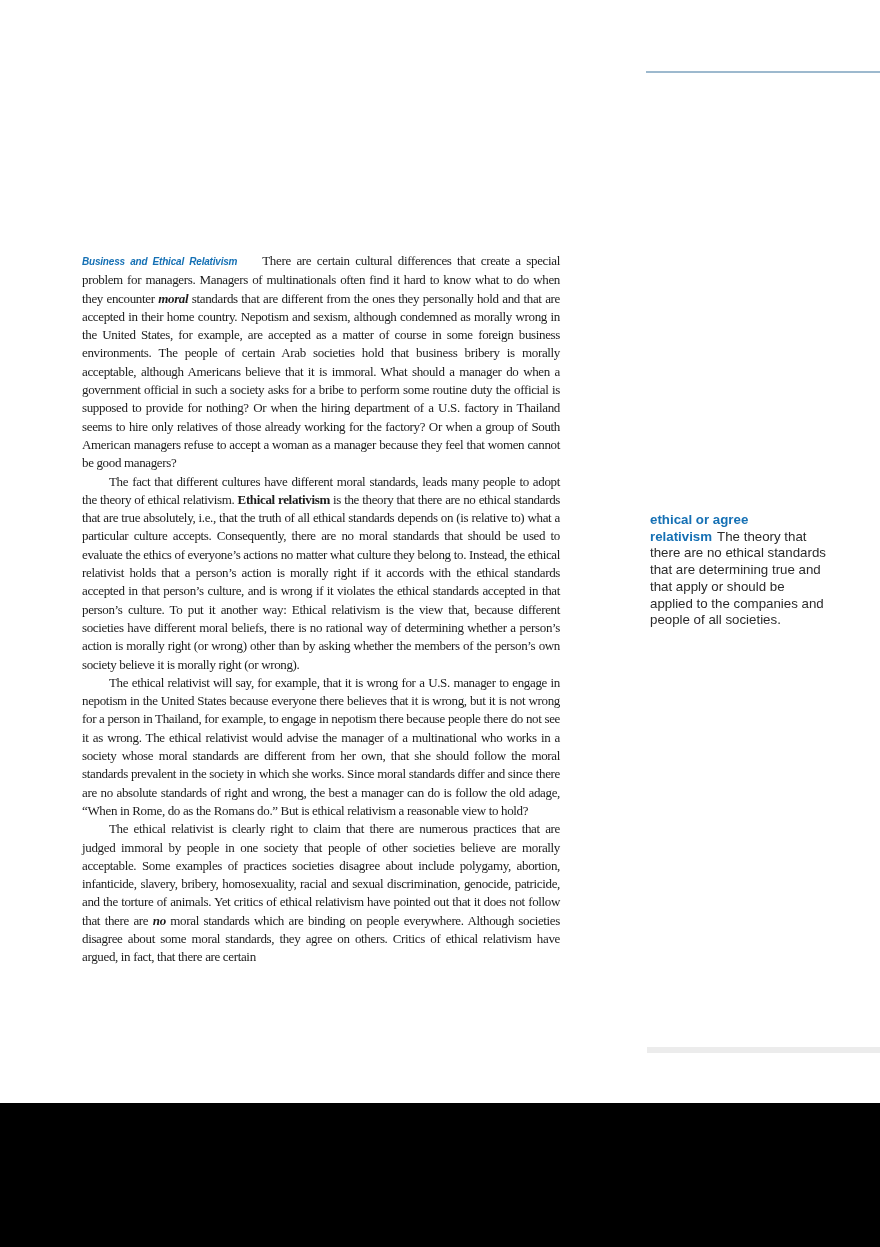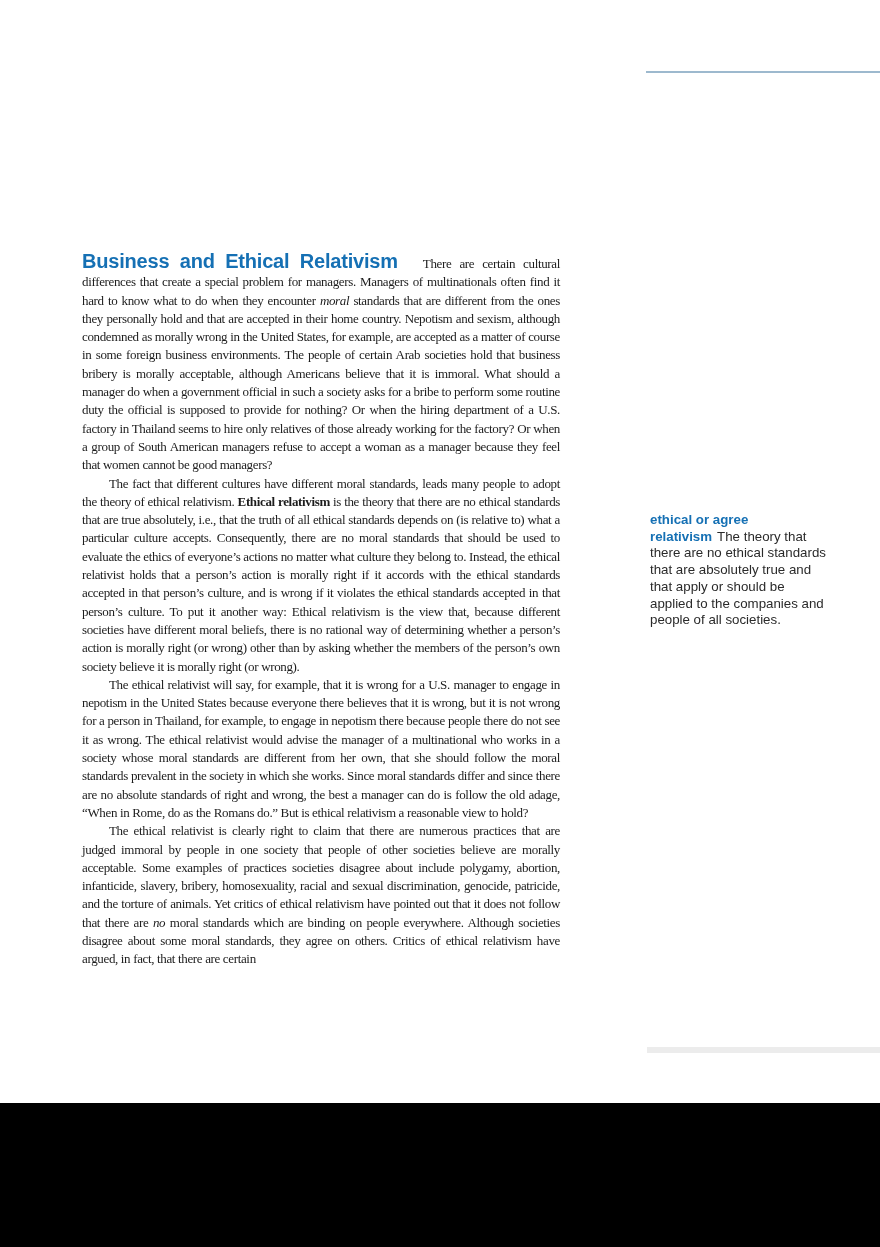--- a/index.html
+++ b/index.html
@@ -42,29 +42,30 @@
     text-align: justify;
   }
   .body-text-column p.para {
     margin: 0;
     padding: 0;
   }
   .body-text-column p.para.indent {
     text-indent: 27px;
   }
   .run-plain { font-style: normal; font-weight: normal; }
-  .run-italic { font-style: italic; }
+  .run-italic { font-style: italic; font-weight: bold; }
   .run-bold { font-weight: bold; }
   .run-heading {
     font-family: "Liberation Sans", sans-serif;
     font-weight: bold;
-    font-size: 20px;
+    font-size: 10px;
     letter-spacing: -0.2px;
     color: var(--accent-blue, #1570b4);
     margin-right: 25px;
+    font-style: italic;
   }
   .margin-definition {
     position: absolute;
     left: 650px;
     top: 512px;
     width: 178px;
     font-family: "Liberation Sans", sans-serif;
     font-size: 13.3px;
     line-height: 16.7px;
     color: var(--sidebar-text-color, #2a2a2a);
@@ -106,21 +107,21 @@
     <div class="body-text-column">
       <div>
           <p class="para"><span class="run-heading">Business and Ethical Relativism</span><span class="run-plain">There are certain cultural differences that create a special problem for managers. Managers of multinationals often find it hard to know what to do when they encounter </span><span class="run-italic">moral</span><span class="run-plain"> standards that are different from the ones they personally hold and that are accepted in their home country. Nepotism and sexism, although condemned as morally wrong in the United States, for example, are accepted as a matter of course in some foreign business environments. The people of certain Arab societies hold that business bribery is morally acceptable, although Americans believe that it is immoral. What should a manager do when a government official in such a society asks for a bribe to perform some routine duty the official is supposed to provide for nothing? Or when the hiring department of a U.S. factory in Thailand seems to hire only relatives of those already working for the factory? Or when a group of South American managers refuse to accept a woman as a manager because they feel that women cannot be good managers?</span></p>
           <p class="para indent"><span class="run-plain">The fact that different cultures have different moral standards, leads many people to adopt the theory of ethical relativism. </span><span class="run-bold">Ethical relativism</span><span class="run-plain"> is the theory that there are no ethical standards that are true absolutely, i.e., that the truth of all ethical standards depends on (is relative to) what a particular culture accepts. Consequently, there are no moral standards that should be used to evaluate the ethics of everyone’s actions no matter what culture they belong to. Instead, the ethical relativist holds that a person’s action is morally right if it accords with the ethical standards accepted in that person’s culture, and is wrong if it violates the ethical standards accepted in that person’s culture. To put it another way: Ethical relativism is the view that, because different societies have different moral beliefs, there is no rational way of determining whether a person’s action is morally right (or wrong) other than by asking whether the members of the person’s own society believe it is morally right (or wrong).</span></p>
           <p class="para indent"><span class="run-plain">The ethical relativist will say, for example, that it is wrong for a U.S. manager to engage in nepotism in the United States because everyone there believes that it is wrong, but it is not wrong for a person in Thailand, for example, to engage in nepotism there because people there do not see it as wrong. The ethical relativist would advise the manager of a multinational who works in a society whose moral standards are different from her own, that she should follow the moral standards prevalent in the society in which she works. Since moral standards differ and since there are no absolute standards of right and wrong, the best a manager can do is follow the old adage, “When in Rome, do as the Romans do.” But is ethical relativism a reasonable view to hold?</span></p>
           <p class="para indent"><span class="run-plain">The ethical relativist is clearly right to claim that there are numerous practices that are judged immoral by people in one society that people of other societies believe are morally acceptable. Some examples of practices societies disagree about include polygamy, abortion, infanticide, slavery, bribery, homosexuality, racial and sexual discrimination, genocide, patricide, and the torture of animals. Yet critics of ethical relativism have pointed out that it does not follow that there are </span><span class="run-italic">no</span><span class="run-plain"> moral standards which are binding on people everywhere. Although societies disagree about some moral standards, they agree on others. Critics of ethical relativism have argued, in fact, that there are certain</span></p>
         </div>
     </div>
 
     <aside class="margin-definition">
-      <span class="definition-term">ethical or agree relativism</span><span class="definition-text">The theory that there are no ethical standards that are absolutely true and that apply or should be applied to the companies and people of all societies.</span>
+      <span class="definition-term">ethical or agree relativism</span><span class="definition-text">The theory that there are no ethical standards that are determining true and that apply or should be applied to the companies and people of all societies.</span>
     </aside>
 
     <div class="scan-artifact-strip"></div>
 
   </div>
 
   <div class="bottom-black-bar"></div>
 
 </div>
 

